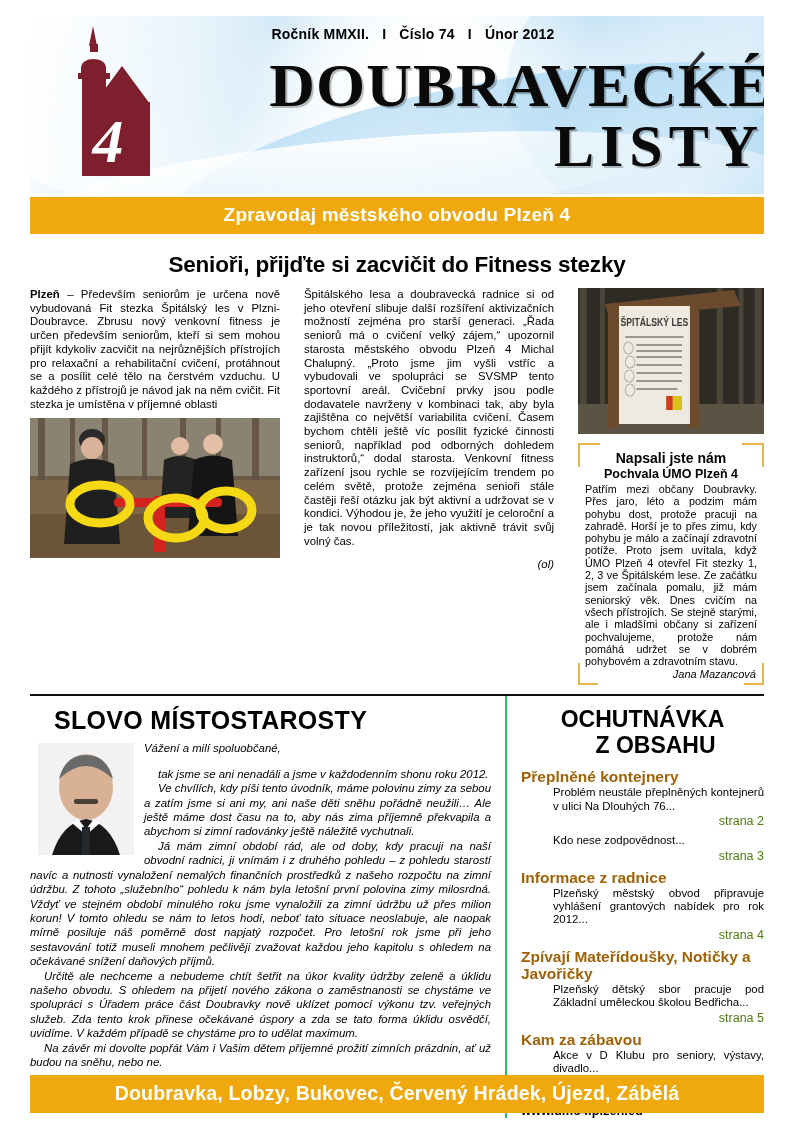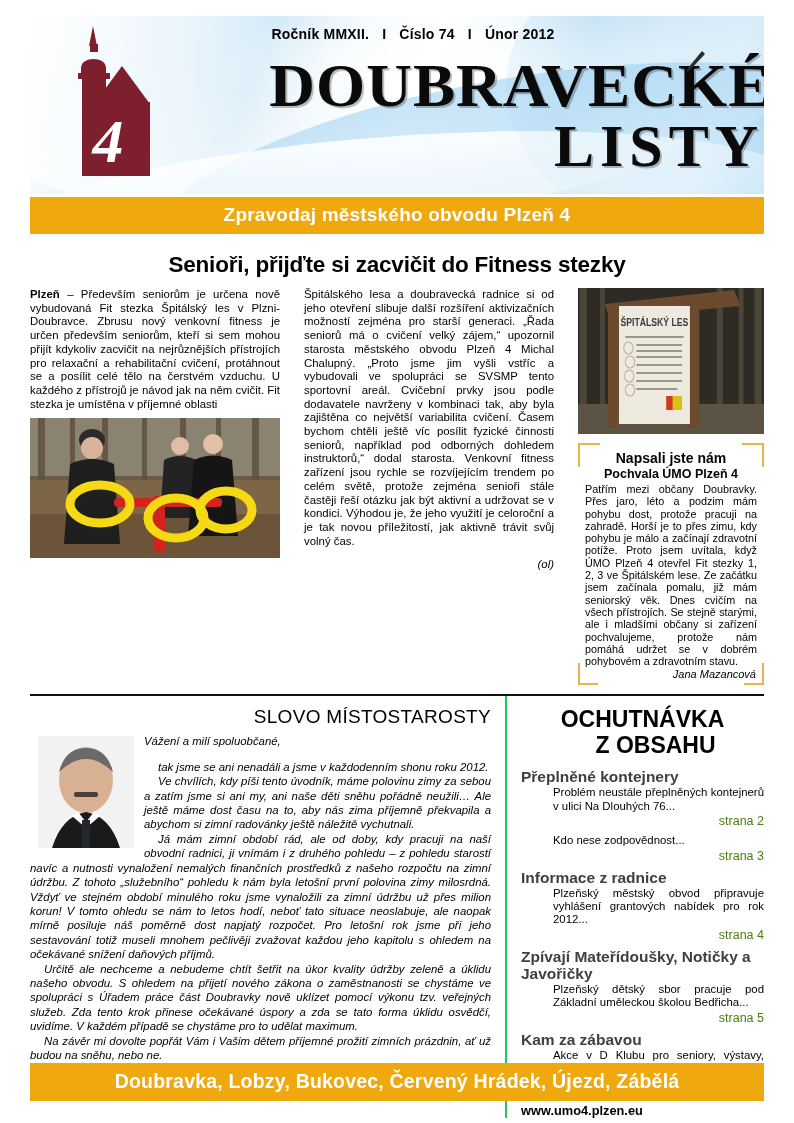--- a/index.html
+++ b/index.html
@@ -76,21 +76,21 @@
   .banner {
     background: #EFA80D;
     color: #ffffff;
     text-align: center;
     font-weight: bold;
     font-size: 19px;
     padding: 7px 12px 8px;
     letter-spacing: .2px;
   }
   .banner.top { margin-top: 3px; }
-  .banner.bottom { position: absolute; left: 30px; right: 30px; bottom: 38px; font-size: 19.5px; }
+  .banner.bottom { position: absolute; left: 30px; right: 30px; bottom: 26px; font-size: 19.5px; }
 
   
   .lead-headline {
     text-align: center;
     font-size: 22.5px;
     font-weight: bold;
     margin: 18px 0 10px;
     letter-spacing: -.2px;
   }
 
@@ -148,23 +148,23 @@
     column-gap: 0;
     margin-top: 0;
   }
   .lower-left { padding-right: 14px; }
   .lower-right {
     border-left: 2px solid #22c55e;
     padding-left: 14px;
   }
 
   .slovo-title {
-    text-align: right;
-    font-size: 19px;
-    font-weight: normal;
+    text-align: left;
+    font-size: 25px;
+    font-weight: bold;
     letter-spacing: .3px;
     margin: 10px 0 6px;
     padding-left: 24px;
   }
   .editorial {
     font-size: 11.4px;
     line-height: 14.4px;
     font-style: italic;
     text-align: justify;
   }
@@ -181,21 +181,21 @@
   .contents-title {
     text-align: center;
     font-size: 23px;
     font-weight: bold;
     line-height: 26px;
     margin: 10px 0 10px;
   }
   .contents-title .l2 { display: block; padding-left: 26px; }
   .toc-item { margin-bottom: 2px; }
   .toc-head {
-    color: #404040;
+    color: #a16207;
     font-weight: bold;
     font-size: 15.5px;
     line-height: 17px;
     margin-bottom: 1px;
   }
   .toc-desc {
     font-size: 11.4px;
     line-height: 13.4px;
     text-align: justify;
     margin-left: 32px;

